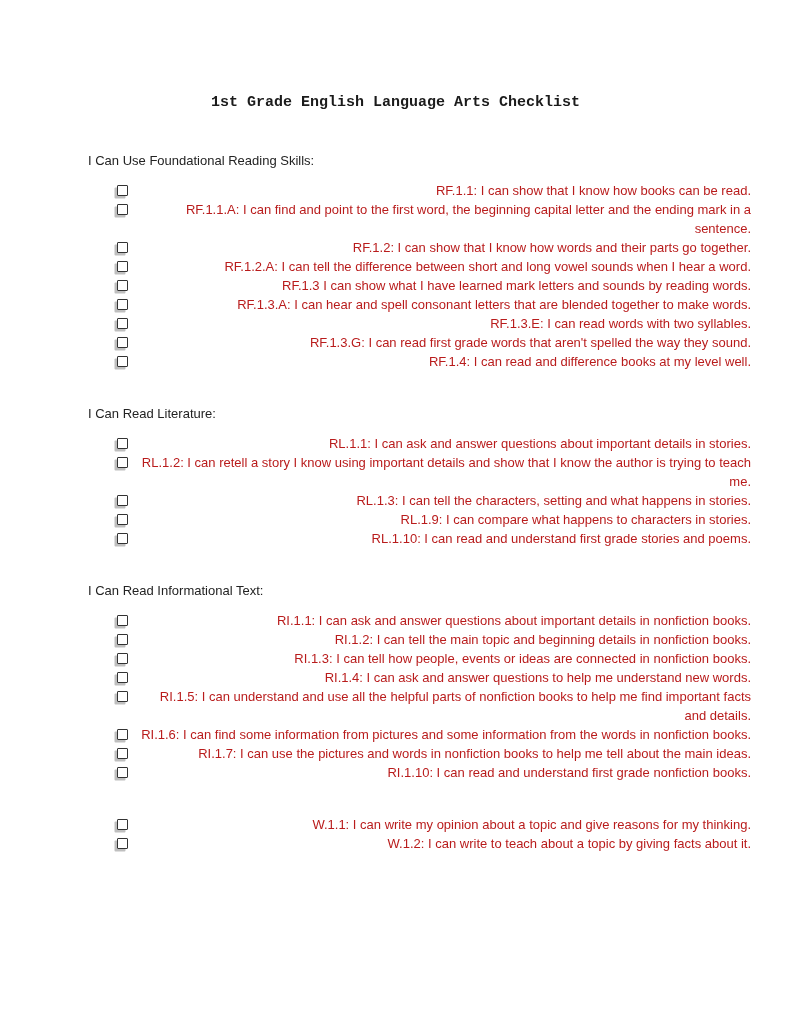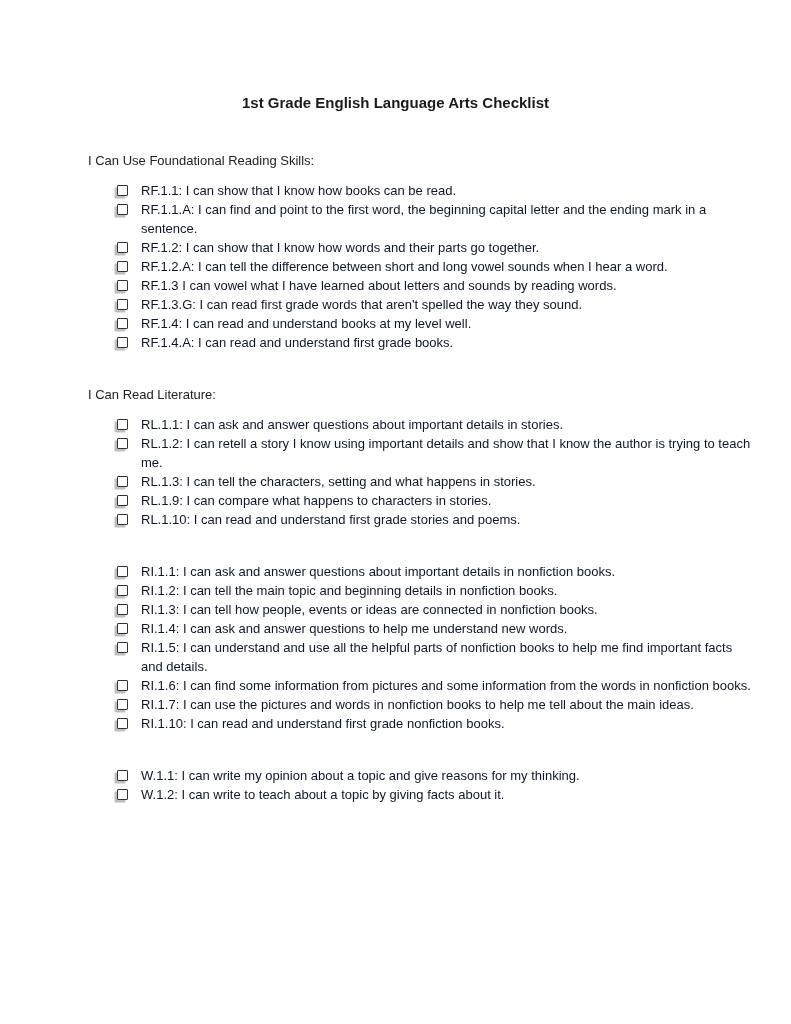--- a/index.html
+++ b/index.html
@@ -18,20 +18,21 @@
   }
   .title {
     margin: 0;
     padding-top: 93px;
     width: 791px;
     text-align: center;
     font-size: 15px;
     line-height: 20px;
     font-weight: 700;
     color: #1b1b1b;
+    font-family: Liberation Mono, monospace;
   }
   .content {
     margin: 38px 0 0 88px;
     width: 665px;
   }
   .section {
     margin-top: 33px;
   }
   .section:first-child {
     margin-top: 0;
@@ -47,21 +48,22 @@
     list-style: none;
     margin: 0;
     padding: 0;
   }
   .item {
     display: flex;
     align-items: flex-start;
     padding-left: 29px;
     font-size: 13px;
     line-height: 19px;
-    color: #0f172a;
+    color: #b91c1c;
+    text-align: right;
   }
   .cb {
     flex: 0 0 auto;
     width: 9px;
     height: 9px;
     margin-top: 4px;
     background: #ffffff;
     border: 1.5px solid #333333;
     border-radius: 1px;
     box-shadow: -2.5px 2.5px 0 0 #bfbfbf;
@@ -91,33 +93,37 @@
           <li class="item">
             <span class="cb"></span>
             <span class="txt">RF.1.2: I can show that I know how words and their parts go together.</span>
           </li>
           <li class="item">
             <span class="cb"></span>
             <span class="txt">RF.1.2.A: I can tell the difference between short and long vowel sounds when I hear a word.</span>
           </li>
           <li class="item">
             <span class="cb"></span>
-            <span class="txt">RF.1.3 I can vowel what I have learned about letters and sounds by reading words.</span>
+            <span class="txt">RF.1.3 I can show what I have learned mark letters and sounds by reading words.</span>
+          </li>
+          <li class="item">
+            <span class="cb"></span>
+            <span class="txt">RF.1.3.A: I can hear and spell consonant letters that are blended together to make words.</span>
+          </li>
+          <li class="item">
+            <span class="cb"></span>
+            <span class="txt">RF.1.3.E: I can read words with two syllables.</span>
           </li>
           <li class="item">
             <span class="cb"></span>
             <span class="txt">RF.1.3.G: I can read first grade words that aren't spelled the way they sound.</span>
           </li>
           <li class="item">
             <span class="cb"></span>
-            <span class="txt">RF.1.4: I can read and understand books at my level well.</span>
-          </li>
-          <li class="item">
-            <span class="cb"></span>
-            <span class="txt">RF.1.4.A: I can read and understand first grade books.</span>
+            <span class="txt">RF.1.4: I can read and difference books at my level well.</span>
           </li>
         </ul>
       </section>
       <section class="section">
         <h2 class="heading">I Can Read Literature:</h2>
         <ul class="items">
           <li class="item">
             <span class="cb"></span>
             <span class="txt">RL.1.1: I can ask and answer questions about important details in stories.</span>
           </li>
@@ -133,20 +139,21 @@
             <span class="cb"></span>
             <span class="txt">RL.1.9: I can compare what happens to characters in stories.</span>
           </li>
           <li class="item">
             <span class="cb"></span>
             <span class="txt">RL.1.10: I can read and understand first grade stories and poems.</span>
           </li>
         </ul>
       </section>
       <section class="section">
+        <h2 class="heading">I Can Read Informational Text:</h2>
         <ul class="items">
           <li class="item">
             <span class="cb"></span>
             <span class="txt">RI.1.1: I can ask and answer questions about important details in nonfiction books.</span>
           </li>
           <li class="item">
             <span class="cb"></span>
             <span class="txt">RI.1.2: I can tell the main topic and beginning details in nonfiction books.</span>
           </li>
           <li class="item">

